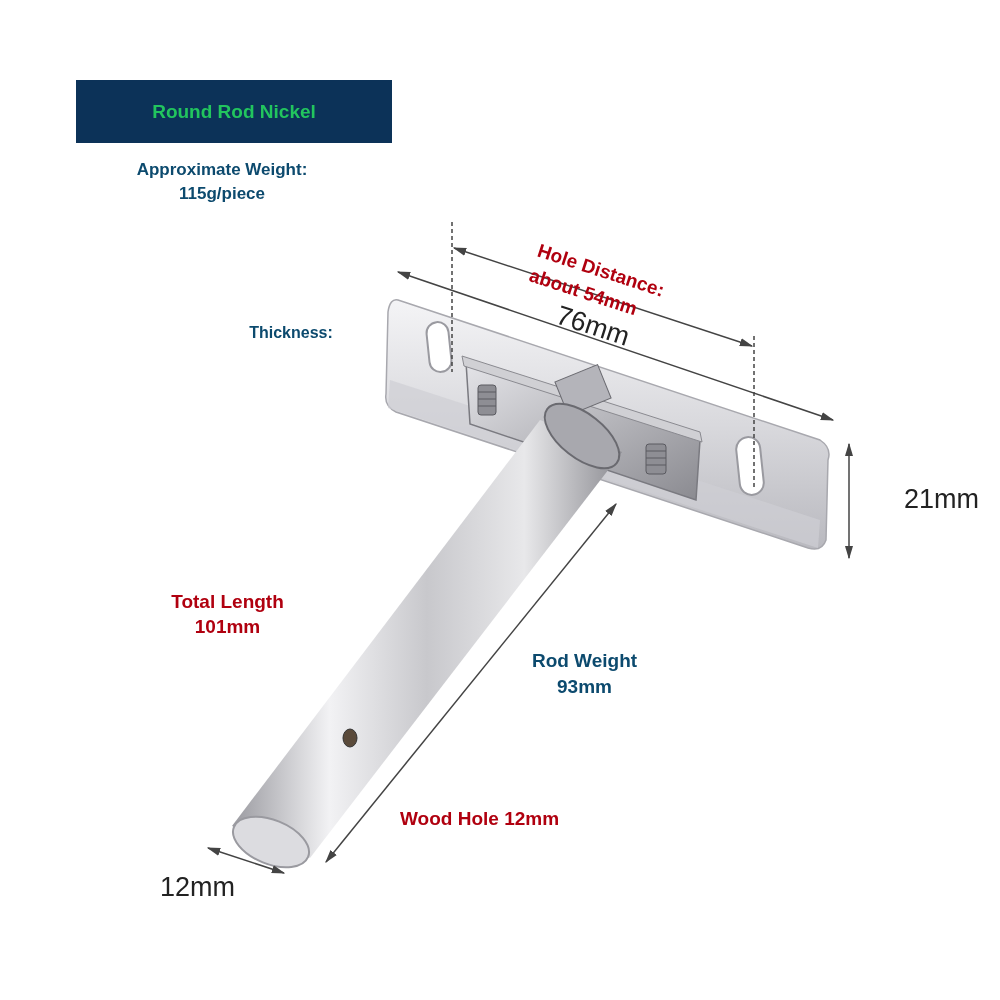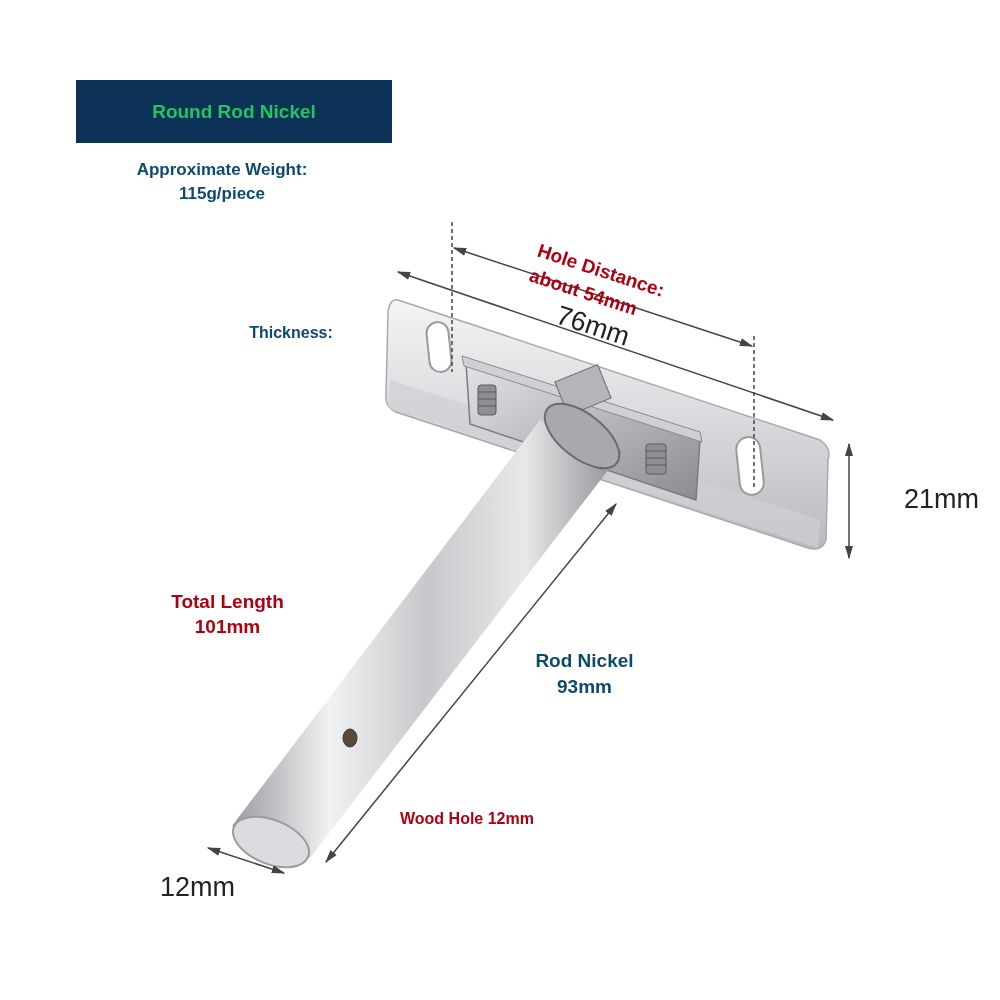--- a/index.html
+++ b/index.html
@@ -116,19 +116,19 @@
 <div class="dim" style="left:562px; top:300px; transform:rotate(18deg); transform-origin:left top;">76mm</div>
 
 <div class="dim" style="left:904px; top:484px;">21mm</div>
 
 <div class="lbl red" style="left:150px; top:545px; width:155px; font-size:19px; line-height:25px;margin-top:44px;">
   <div>Total Length</div>
   <div>101mm</div>
 </div>
 
 <div class="lbl black" style="left:512px; top:648px; width:145px; font-size:19px; line-height:26px;">
-  <div>Rod Nickel</div>
+  <div>Rod Weight</div>
   <div>93mm</div>
 </div>
 
-<div class="lbl red" style="left:400px; top:806px; font-size:16px; line-height:26px;">Wood Hole 12mm</div>
+<div class="lbl red" style="left:400px; top:806px; font-size:19px; line-height:26px;">Wood Hole 12mm</div>
 
 <div class="dim" style="left:160px; top:864px;margin-top:8px;">12mm</div>
 
 </body></html>

